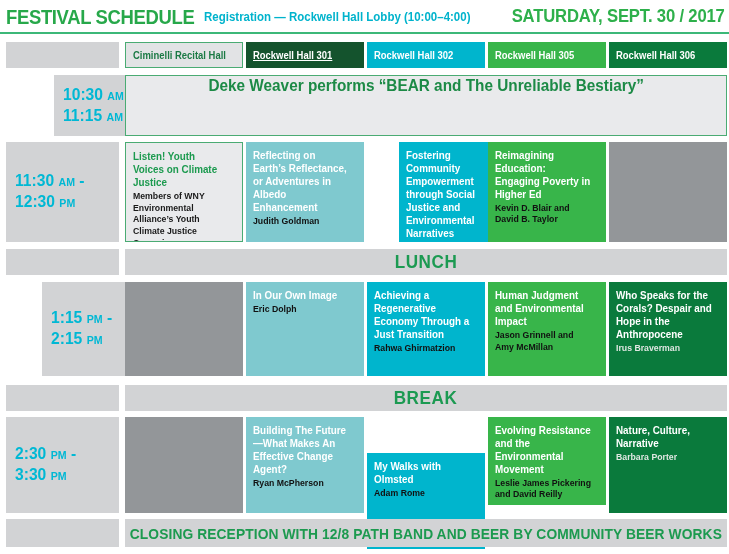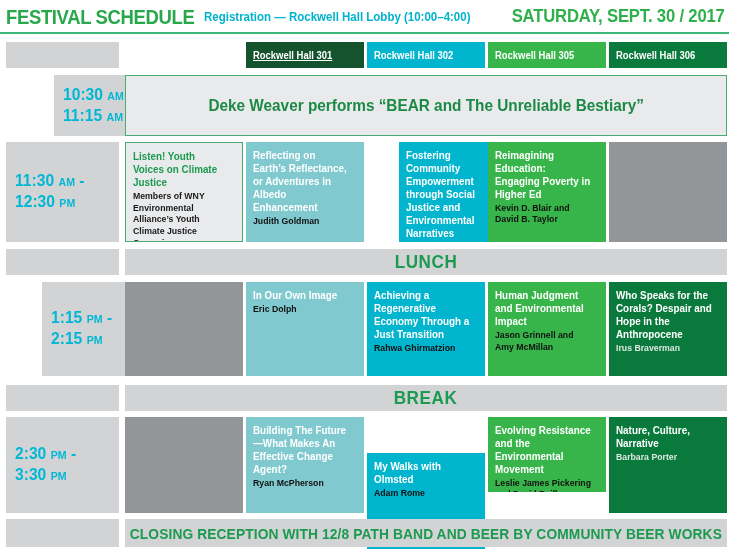--- a/index.html
+++ b/index.html
@@ -101,21 +101,21 @@
   .sc4 .s-title{color:#ffffff;}
   .sc4 .s-people{color:#111111;}
   .sc5{background:#0a7a3c;}
   .sc5 .s-title{color:#ffffff;}
   .sc5 .s-people{color:#dfe7e2;}
   .empty{background:#939699;}
 
   .keynote{
     box-sizing:border-box;
     background:#e9eaec;border:1px solid #4aab73;
-    display:flex;align-items:center;justify-content:center;
+    display:flex;align-items:flex-start;justify-content:center;
     color:#1c8a46;font-size:16.5px;font-weight:bold;
   }
   .keynote span{transform:scaleX(.93);}
 
   .banner{
     box-sizing:border-box;
     background:#d2d3d5;
     display:flex;align-items:center;justify-content:center;
     color:#1c9a52;font-size:18px;font-weight:bold;letter-spacing:0.6px;
   }
@@ -137,20 +137,23 @@
 
   <div class="topbar">
     <div class="fest-title">FESTIVAL SCHEDULE</div>
     <div class="reg-line">Registration — Rockwell Hall Lobby (10:00–4:00)</div>
     <div class="date-line">SATURDAY, SEPT. 30 / 2017</div>
   </div>
   <div class="rule"></div>
 
   <div class="room-row">
     <div class="cell timecell" style="left:6px;top:0;width:113px;height:26px;"></div>
+    <div class="cell roomhdr r1" style="left:125px;top:0;width:118px;">
+        <span>Ciminelli Recital Hall</span>
+      </div>
     <div class="cell roomhdr r2" style="left:246px;top:0;width:118px;">
         <span>Rockwell Hall 301</span>
       </div>
     <div class="cell roomhdr r3" style="left:367px;top:0;width:118px;">
         <span>Rockwell Hall 302</span>
       </div>
     <div class="cell roomhdr r4" style="left:488px;top:0;width:118px;">
         <span>Rockwell Hall 305</span>
       </div>
     <div class="cell roomhdr r5" style="left:609px;top:0;width:118px;">
@@ -242,21 +245,21 @@
   </div>
   <div class="cell session empty" style="left:125px;top:417px;width:118px;height:96px;"></div>
   <div class="cell session sc2" style="left:246px;top:417px;width:118px;height:96px;">
     <div class="s-title">Building The Future—What Makes An Effective Change Agent?</div>
     <div class="s-people">Ryan McPherson</div>
   </div>
   <div class="cell session sc3" style="left:367px;top:417px;width:118px;height:96px;margin-top:36px;">
     <div class="s-title">My Walks with Olmsted</div>
     <div class="s-people">Adam Rome</div>
   </div>
-  <div class="cell session sc4" style="left:488px;top:417px;width:118px;height:75px;">
+  <div class="cell session sc4" style="left:488px;top:417px;width:118px;height:88px;">
     <div class="s-title">Evolving Resistance and the Environmental Movement</div>
     <div class="s-people">Leslie James Pickering and David Reilly</div>
   </div>
   <div class="cell session sc5" style="left:609px;top:417px;width:118px;height:96px;">
     <div class="s-title">Nature, Culture, Narrative</div>
     <div class="s-people">Barbara Porter</div>
   </div>
 
   <div class="cell banner-time" style="left:6px;top:519px;width:113px;height:28px;"></div>
   <div class="cell closing" style="left:125px;top:519px;width:602px;height:28px;">

